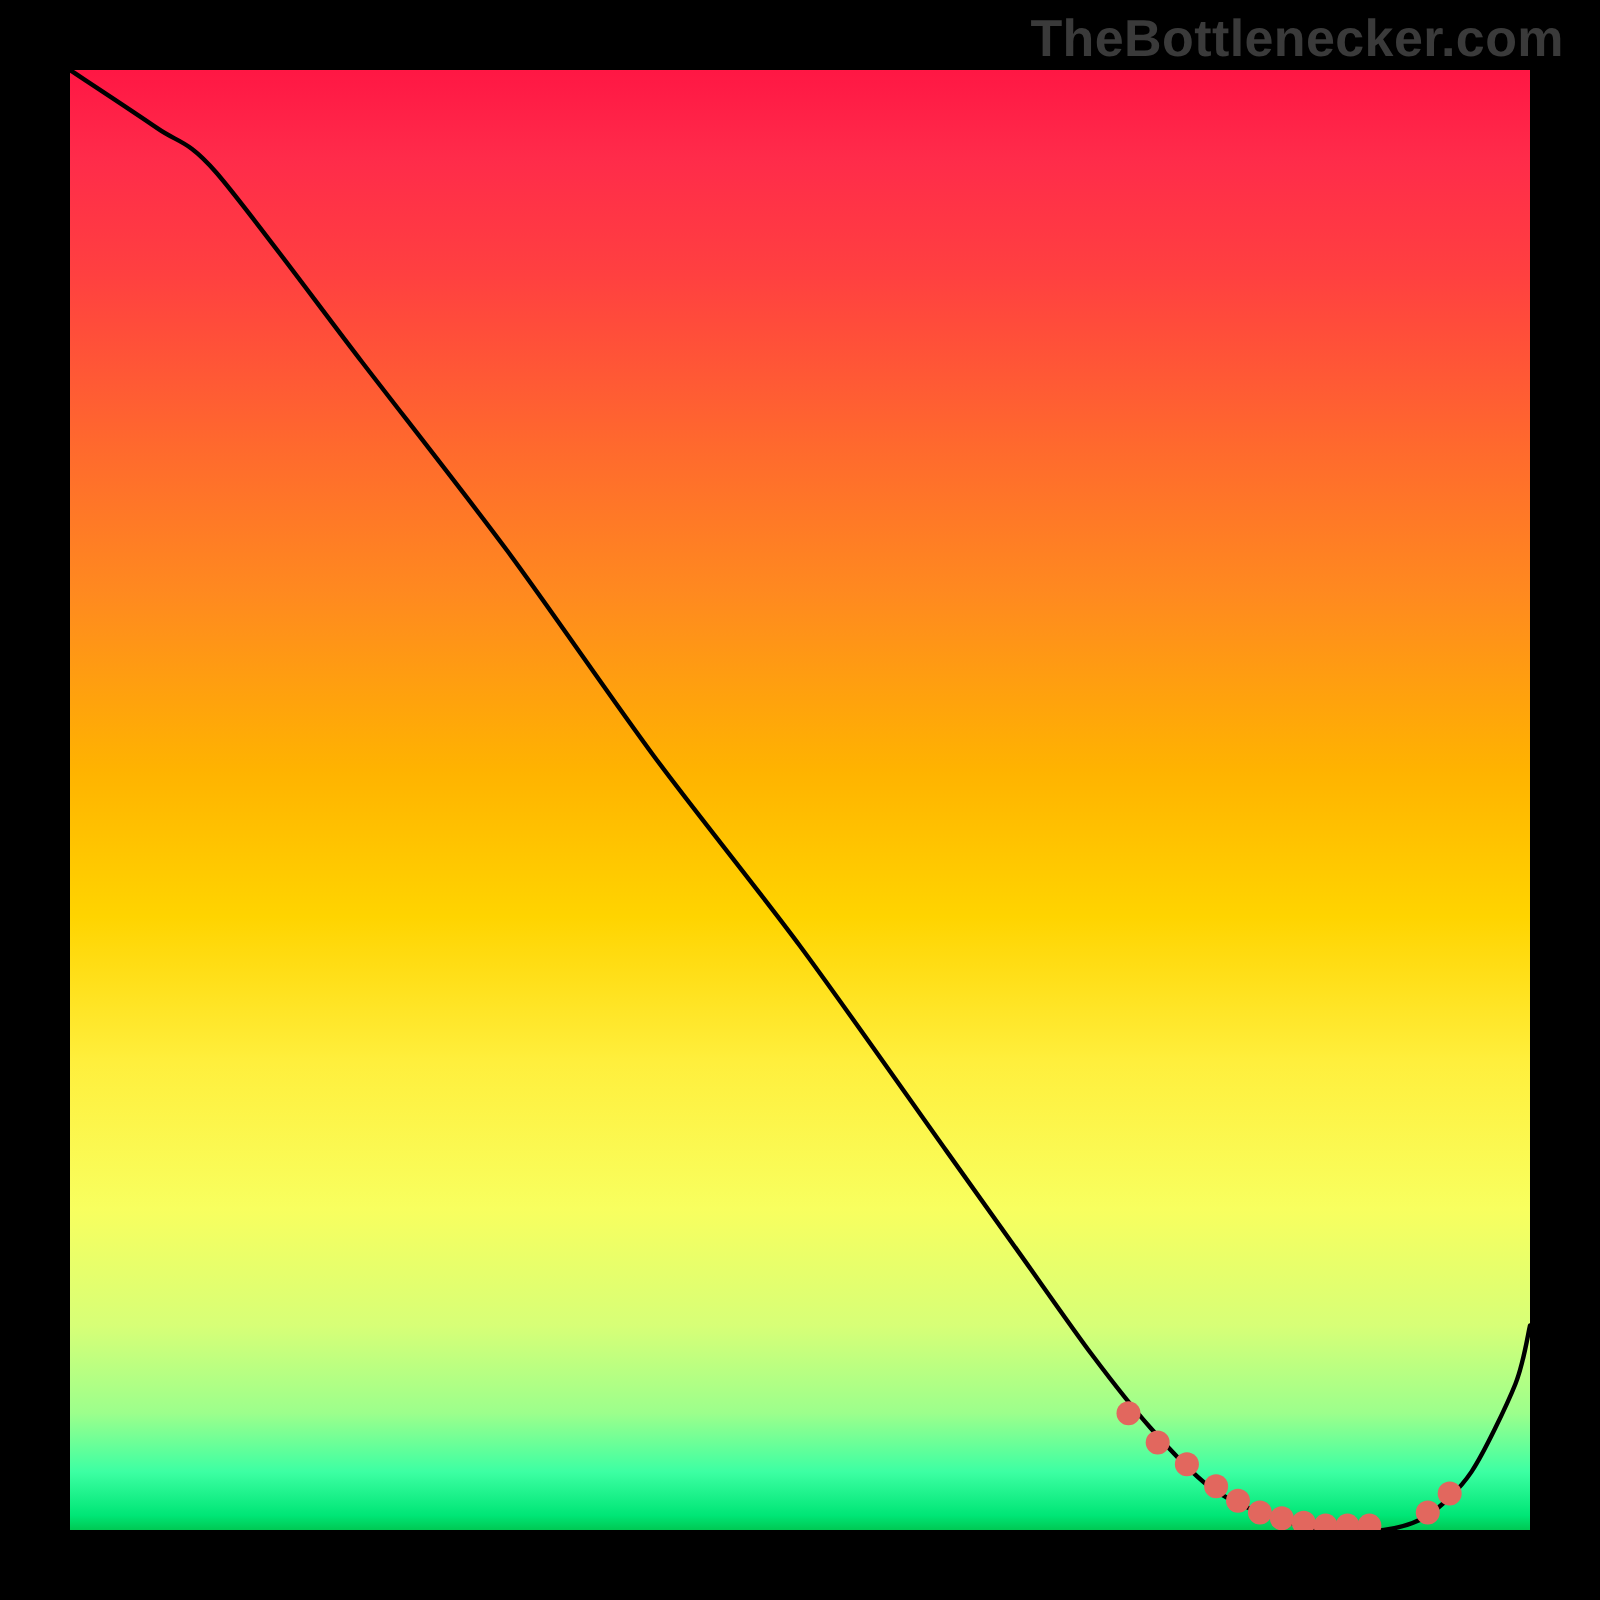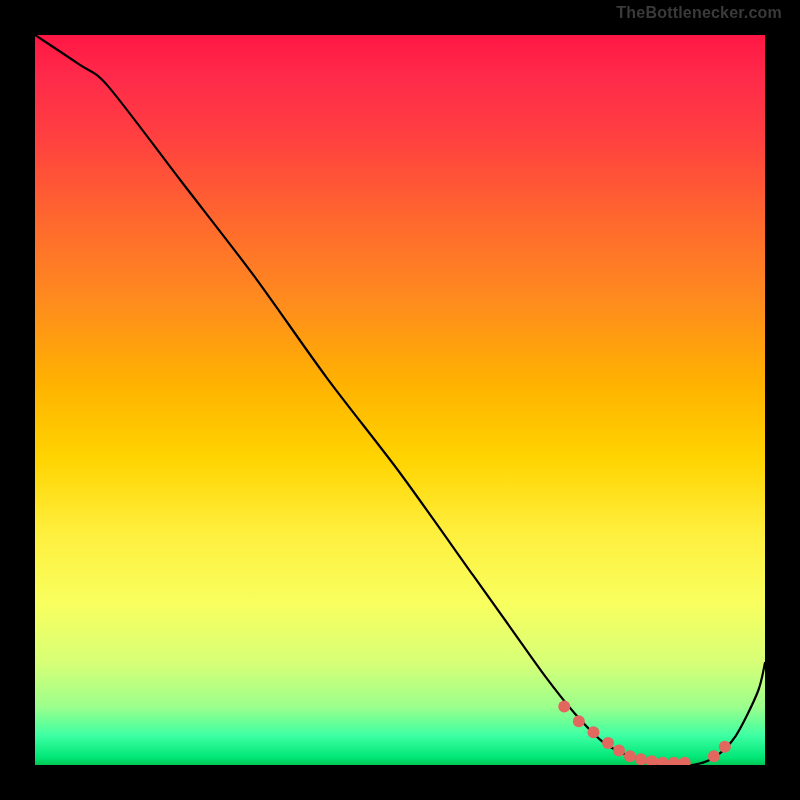--- a/index.html
+++ b/index.html
@@ -17,21 +17,21 @@
     }
     .frame {
       position: absolute;
       inset: 0;
       background: #000;
     }
     .watermark {
       position: absolute;
       top: 4px;
       right: 18px;
-      font-size: 16px;
+      font-size: 26px;
       font-weight: 600;
       color: #3a3a3a;
       letter-spacing: 0.2px;
       user-select: none;
     }
     .plot-area {
       position: absolute;
       left: 35px;
       right: 35px;
       top: 35px;

